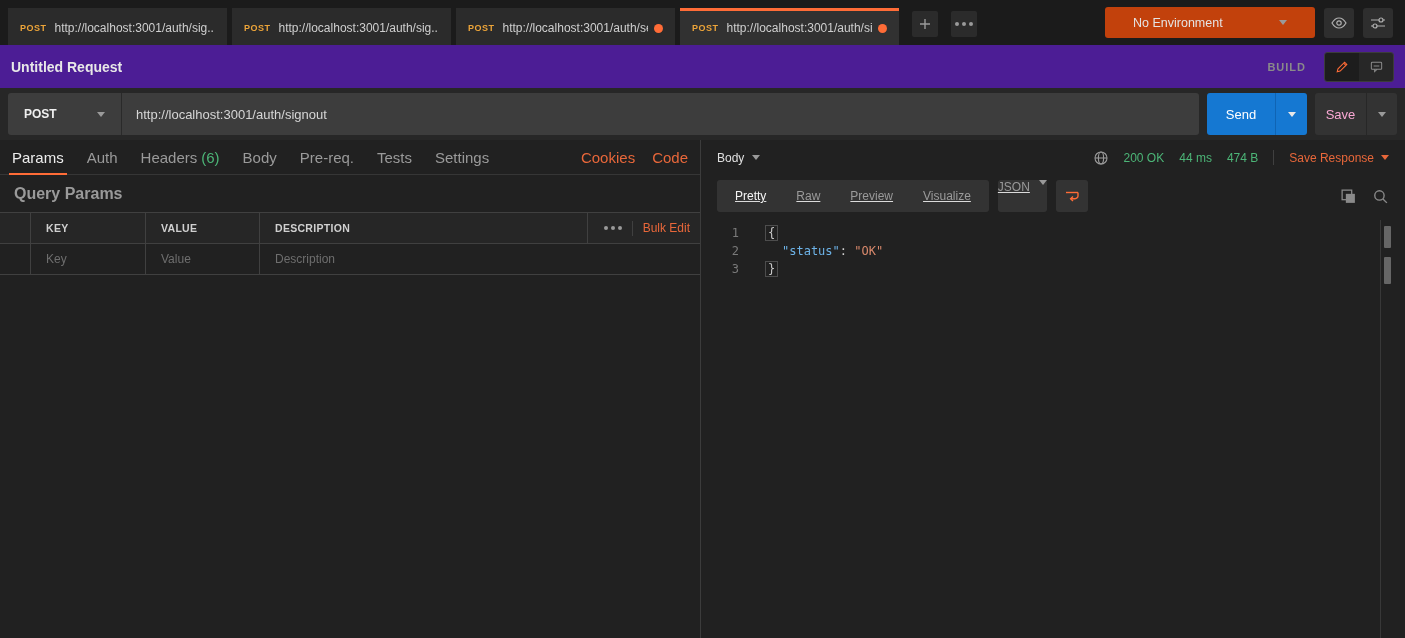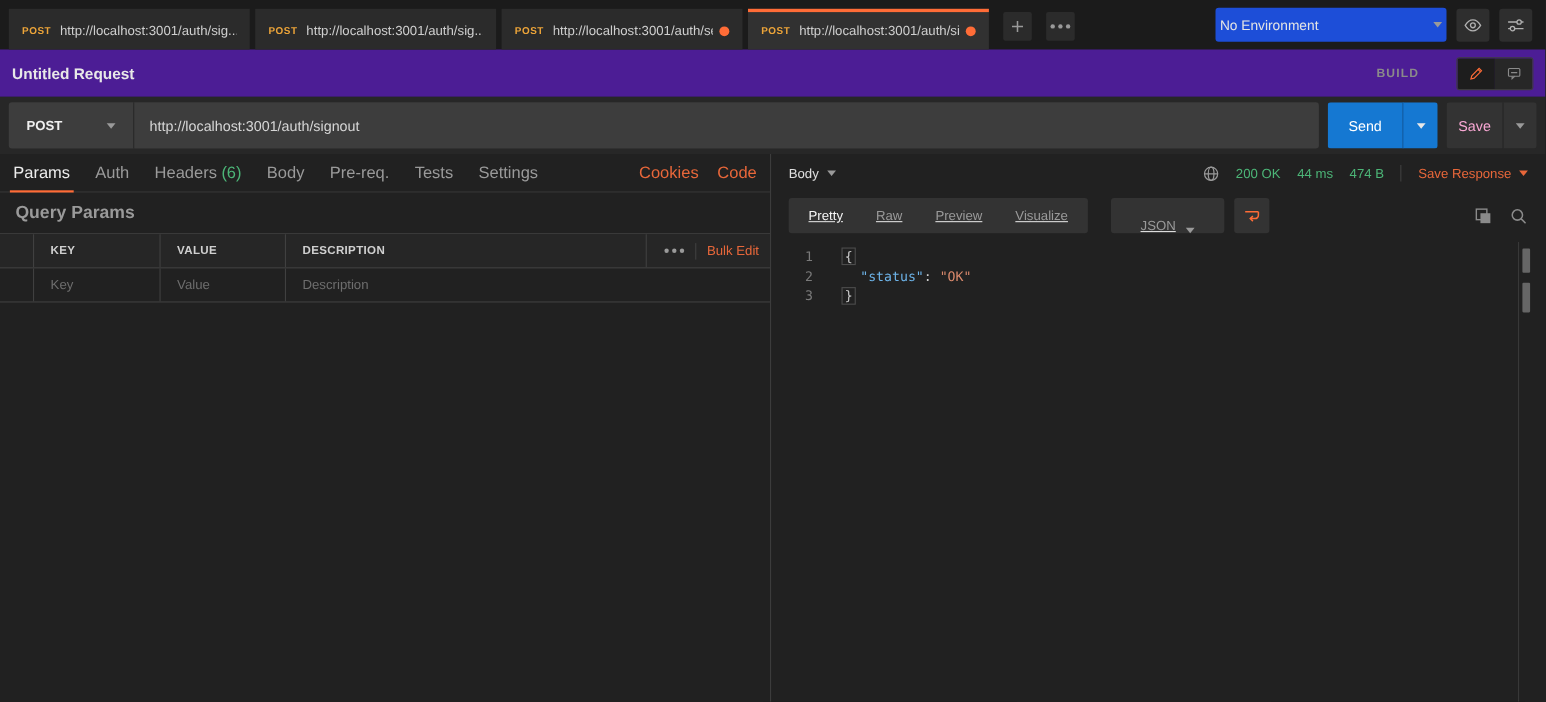--- a/index.html
+++ b/index.html
@@ -11,31 +11,31 @@
   .tabs { display:flex; gap:5px; margin-left:8px; align-items:flex-end; }
   .tab { width:219px; height:37px; background:#2b2b2b; border-top:3px solid transparent;
          display:flex; align-items:center; padding:0 12px; cursor:default; }
   .tab.active { background:#313131; border-top-color:#ff6c37; }
   .tab-method { color:#eca439; font-size:9px; font-weight:700; letter-spacing:.5px; margin-right:8px; flex:none; }
   .tab-url { color:#cfcfcf; font-size:12px; white-space:nowrap; overflow:hidden; flex:1; min-width:0; }
   .dirty-dot { width:9px; height:9px; border-radius:50%; background:#ff6c37; margin-left:6px; flex:none; }
   .tab-sq-btn { width:26px; height:26px; background:#2b2b2b; border-radius:2px; margin-left:8px;
                 display:flex; align-items:center; justify-content:center; align-self:center; margin-bottom:5px; }
   .env-area { margin-left:auto; display:flex; align-items:center; height:45px; padding-right:12px; gap:9px; }
-  .env-select { width:210px; height:31px; background:#1d4ed8; border-radius:3px; display:flex;
-                align-items:center; padding:0 4px; font-size:12.5px; color:#e4e4e4; }
+  .env-select { width:210px; height:31px; background:#c2410c; border-radius:3px; display:flex;
+                align-items:center; padding:0 28px; font-size:12.5px; color:#e4e4e4; }
   .icon-sq { width:30px; height:30px; background:#2e2e2e; border-radius:3px; display:flex; align-items:center; justify-content:center; }
   .caret { width:0; height:0; border-left:4px solid transparent; border-right:4px solid transparent; border-top:5px solid #9a9a9a; }
   .caret.white { border-top-color:#e8e8e8; }
   .caret.orange { border-top-color:#e8673a; }
 
   
   .title-row { height:43px; background:#4c1d95; display:flex; align-items:center; padding:0 11px; }
   .req-title { font-size:14px; font-weight:700; color:#e8e8e8; }
-  .build-label { margin-left:auto; color:#8a8a8a; font-size:11px; font-weight:700; letter-spacing:1px; margin-right:34px; }
+  .build-label { margin-left:auto; color:#8a8a8a; font-size:11px; font-weight:700; letter-spacing:1px; margin-right:18px; }
   .edit-group { display:flex; border:1px solid #3c3c3c; border-radius:3px; overflow:hidden; }
   .edit-btn { width:34px; height:28px; display:flex; align-items:center; justify-content:center; background:#272727; }
   .edit-btn.active { background:#1d1d1d; }
 
   
   .url-row { height:52px; background:#272727; display:flex; align-items:center; padding:0 8px; }
   .method-select { width:114px; height:42px; background:#3d3d3d; border-radius:3px 0 0 3px; border-right:1px solid #2a2a2a;
                    display:flex; align-items:center; padding:0 16px; font-size:12px; font-weight:700; color:#f0f0f0; }
   .method-select .caret { margin-left:auto; }
   .url-input { flex:1; height:42px; background:#3d3d3d; border:none; outline:none; color:#d6d6d6;
@@ -89,22 +89,22 @@
   .body-dd { display:flex; align-items:center; gap:8px; color:#e0e0e0; }
   .meta-right { margin-left:auto; display:flex; align-items:center; gap:15px; }
   .metric { color:#4cb577; }
   .save-resp { display:flex; align-items:center; gap:7px; color:#e8673a; }
 
   
   .resp-toolbar { height:42px; display:flex; align-items:center; padding:0 16px;text-decoration:underline; }
   .view-seg { display:flex; background:#333333; border-radius:3px; height:32px; align-items:center; padding:0 3px; }
   .view-tab { padding:0 15px; font-size:12px; color:#9a9a9a; line-height:32px; }
   .view-tab.active { color:#f5f5f5; }
-  .json-select { height:32px; background:#333333; border-radius:3px; display:flex; align-items:flex-end;
-                 padding:0 27px; color:#9a9a9a; font-size:12px; gap:9px; margin-left:21px; }
+  .json-select { height:32px; background:#333333; border-radius:3px; display:flex; align-items:flex-start;
+                 padding:0 0; color:#9a9a9a; font-size:12px; gap:9px; margin-left:9px; }
   .wrap-btn { width:32px; height:32px; background:#333333; border-radius:3px; display:flex; align-items:center;
               justify-content:center; margin-left:9px; }
   .toolbar-right { margin-left:auto; display:flex; align-items:center; gap:15px; }
 
   
   .code-area { padding-top:8px; font-family:"DejaVu Sans Mono",monospace; font-size:12px; }
   .code-line { display:flex; height:18px; line-height:17px; white-space:pre; }
   .gutter { width:50px; text-align:right; padding-right:12px; color:#7a7a7a; flex:none; }
   .code-content { padding-left:14px; position:relative; }
   .brace { border:1px solid #4d4d4d; padding:0 2px; color:#c9c9c9; }

